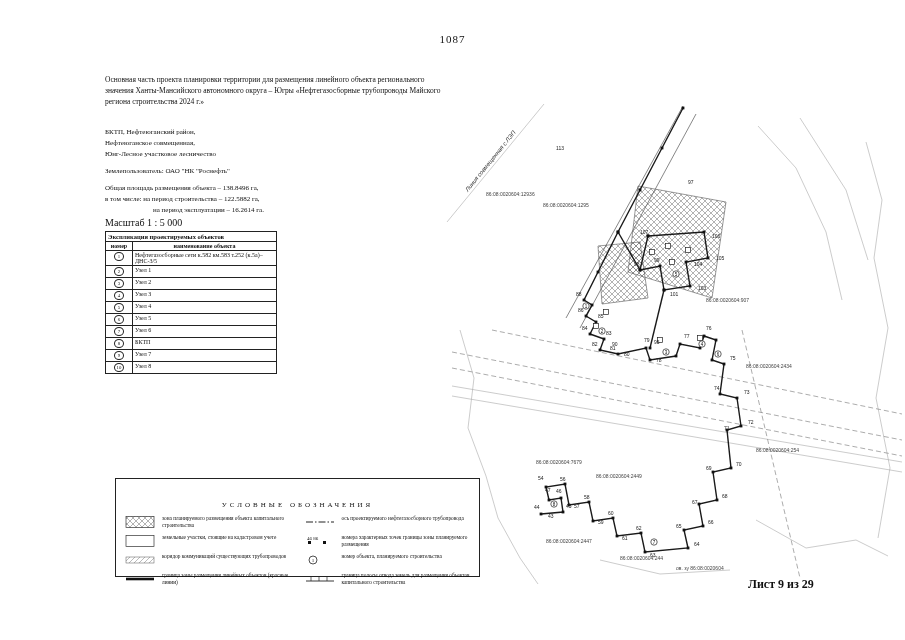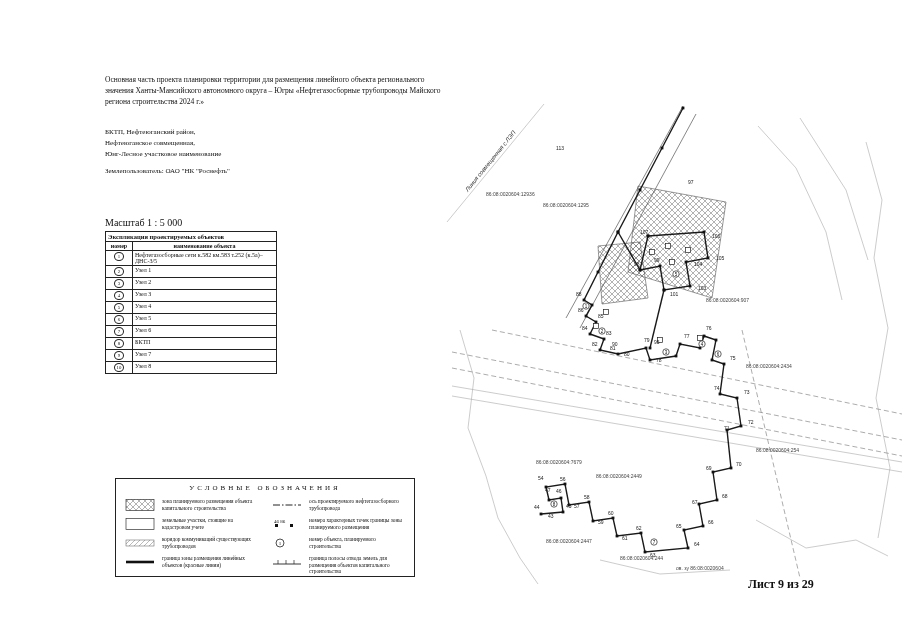--- a/index.html
+++ b/index.html
@@ -12,21 +12,21 @@
   .landuser{left:105px;top:167px;font-size:7px;}
   .area{left:105px;top:183px;font-size:7px;line-height:1.55;}
   .area .indent{margin-left:48px;}
   .scale{left:105px;top:217px;font-size:10px;}
   table.expl{position:absolute;left:105px;top:231px;width:172px;border-collapse:collapse;font-size:6px;}
   .expl th,.expl td{border:0.8px solid #222;padding:1px 2px;vertical-align:top;text-align:left;}
   .expl .t-title{font-weight:bold;font-size:6.5px;}
   .expl .hdr{font-weight:bold;text-align:center;}
   .c-num{width:22px;text-align:center !important;}
   .circ{display:inline-block;min-width:7px;height:7px;line-height:7px;border:0.8px solid #222;border-radius:50%;font-size:4.8px;text-align:center;padding:0 .5px;}
-  .legend{left:115px;top:478px;width:300px;height:99px;border:1px solid #222;background:#fff;padding:5px 8px;box-sizing:border-box;}
+  .legend{left:115px;top:478px;width:365px;height:99px;border:1px solid #222;background:#fff;padding:22px 8px;box-sizing:border-box;}
   .legend-title{text-align:center;font-size:7px;letter-spacing:3px;margin-bottom:6px;}
   .legend-cols{display:flex;gap:12px;}
   .legend-col{flex:1;display:flex;flex-direction:column;gap:5px;}
   .legend-item{display:flex;align-items:flex-start;gap:4px;}
   .legend-item svg{flex:0 0 auto;}
   .legend-label{font-size:5.3px;line-height:1.25;}
   .sheet{left:748px;top:577px;font-size:12px;font-weight:bold;}
 </style>
 </head>
 <body>
@@ -205,31 +205,37 @@
       <text x="676" y="275.7" font-size="4.5" fill="#111" text-anchor="middle">5</text>
       <circle cx="718" cy="354" r="3.2" fill="#fff" stroke="#222" stroke-width="0.7"></circle>
       <text x="718" y="355.7" font-size="4.5" fill="#111" text-anchor="middle">6</text>
       <circle cx="654" cy="542" r="3.2" fill="#fff" stroke="#222" stroke-width="0.7"></circle>
       <text x="654" y="543.7" font-size="4.5" fill="#111" text-anchor="middle">7</text>
       <circle cx="554" cy="504" r="3.2" fill="#fff" stroke="#222" stroke-width="0.7"></circle>
       <text x="554" y="505.7" font-size="4.5" fill="#111" text-anchor="middle">8</text>
       <text x="468" y="192" font-size="6" font-style="italic" fill="#333" transform="rotate(-51 468 192)">Линия совмещенная с ЛЭП</text>
     </svg>
 
+  <div class="abs pageno">1087</div>
 
   <p class="abs title">Основная часть проекта планировки территории для размещения линейного объекта регионального значения Ханты-Мансийского автономного округа – Югры «Нефтегазосборные трубопроводы Майского региона строительства 2024 г.»</p>
 
   <div class="abs loc">
     <div>БКТП, Нефтеюганский район,</div>
     <div>Нефтеюганское совмещенная,</div>
-    <div>Юнг-Лесное участковое наименование</div>
+    <div>Юнг-Лесное участковое лесничество</div>
   </div>
 
   <div class="abs landuser">Землепользователь:  ОАО "НК "Роснефть"</div>
 
+  <div class="abs area">
+    <div>Общая площадь размещения объекта – 138.8496 га,</div>
+    <div>в том числе: на период строительства – 122.5882 га,</div>
+    <div class="indent">на период эксплуатации – 16.2614 га.</div>
+  </div>
 
   <div class="abs scale">Масштаб 1 : 5 000</div>
 
   <table class="expl">
     <thead>
       <tr>
           <th class="t-title" colspan="2">Экспликация проектируемых объектов</th>
         </tr>
       <tr>
         <th class="hdr c-num">номер</th>

